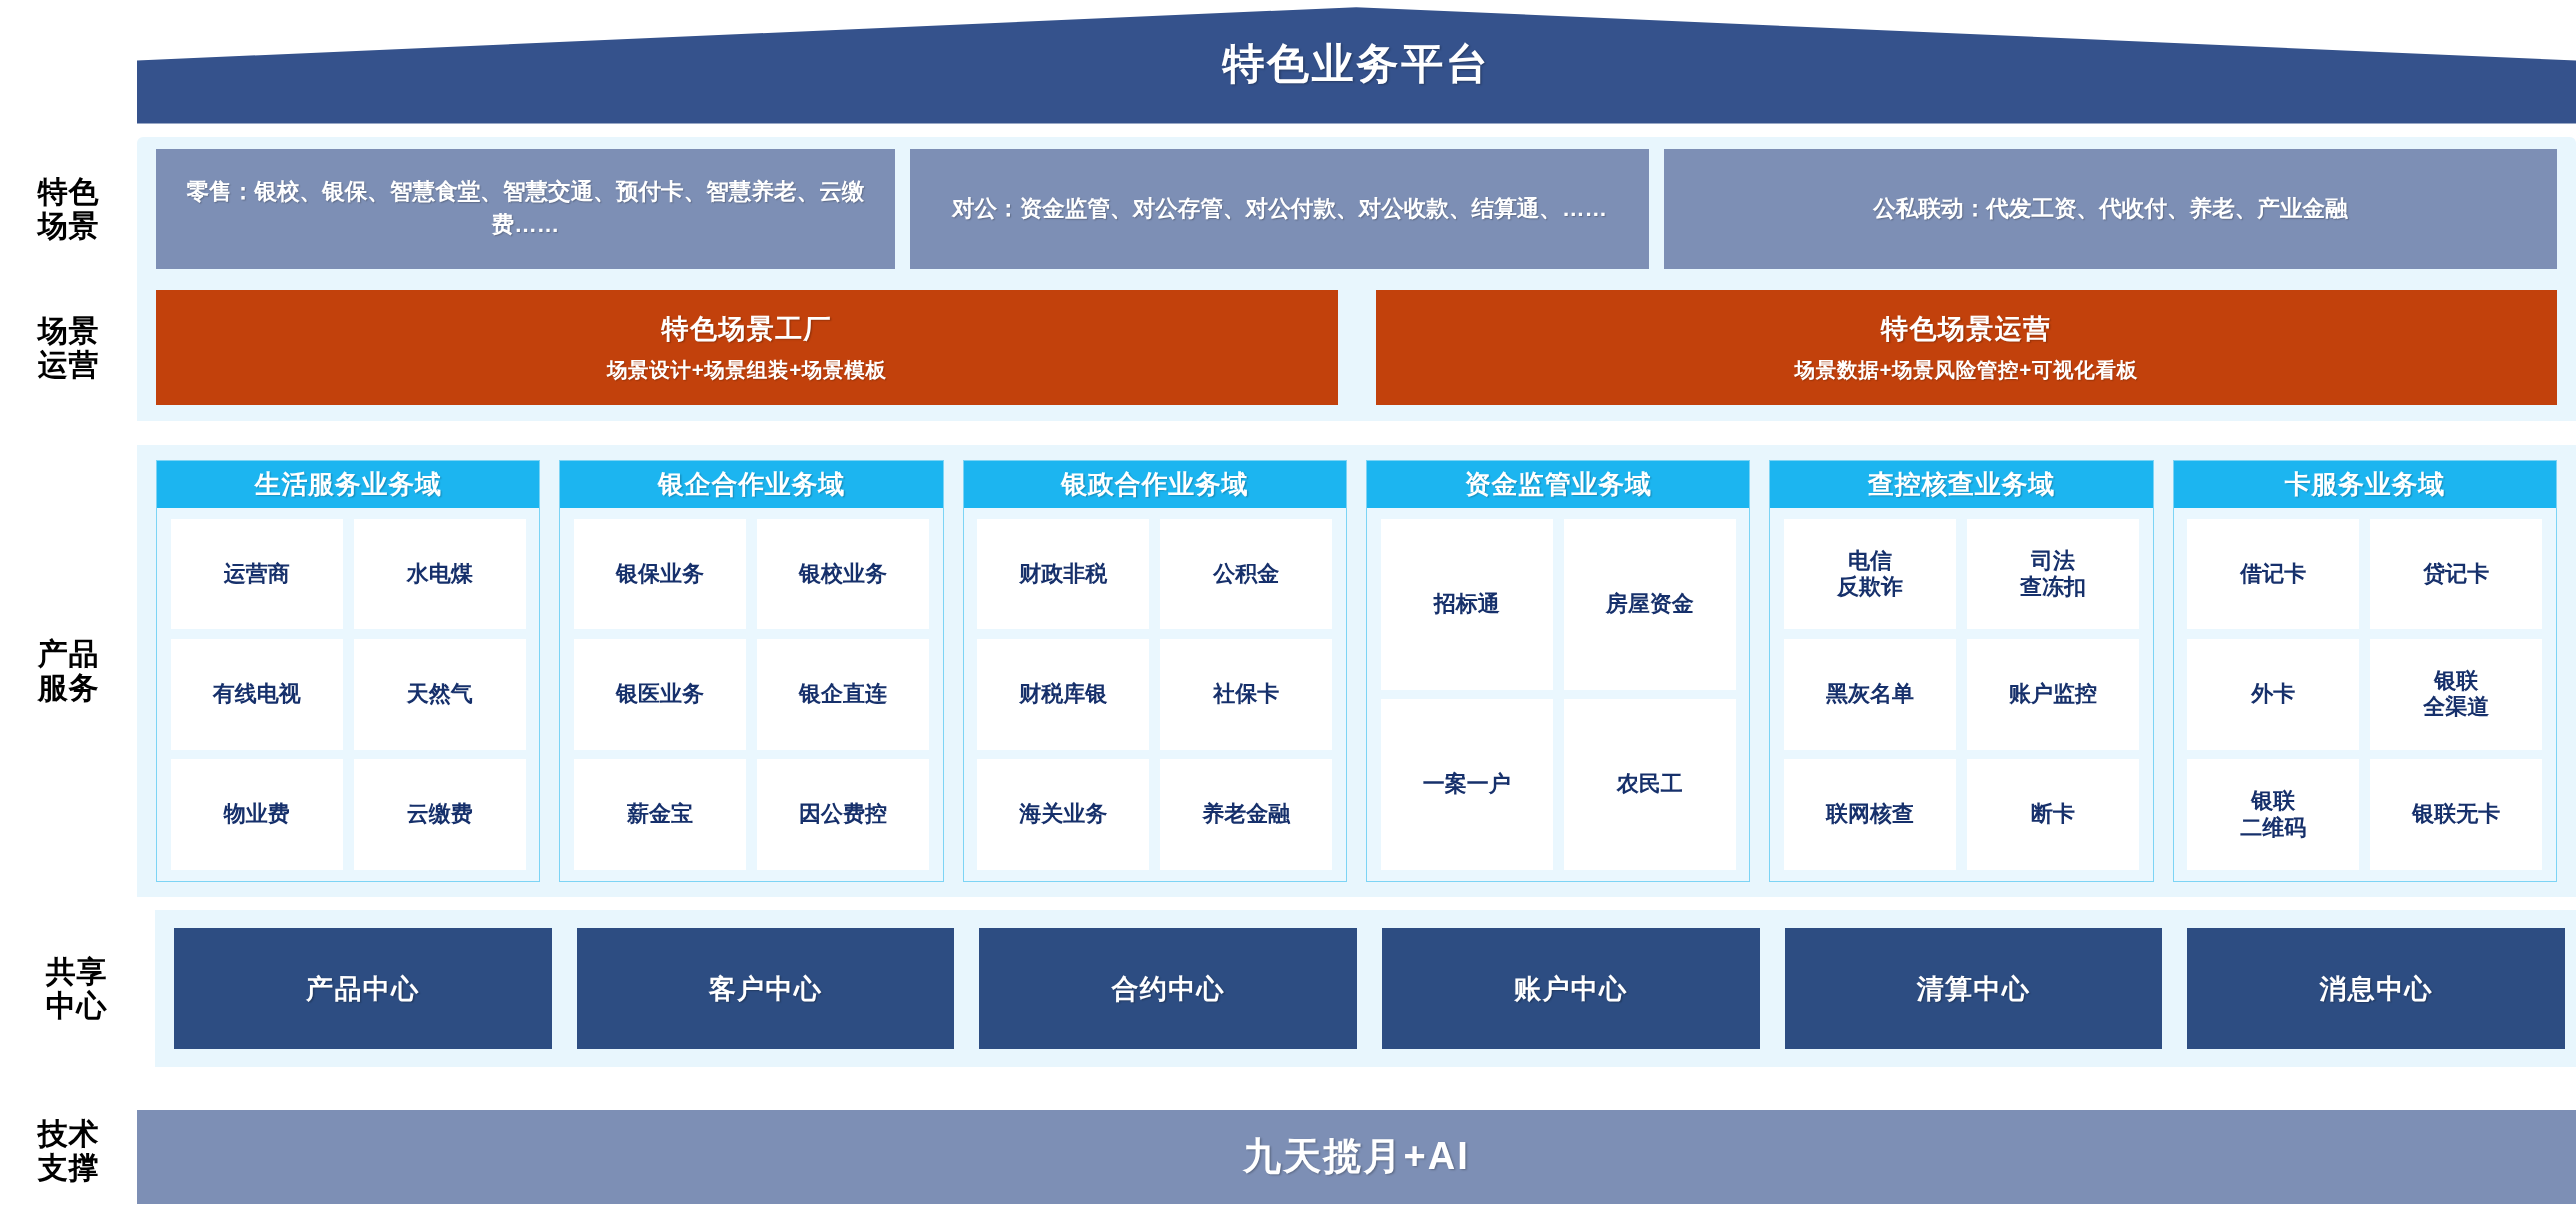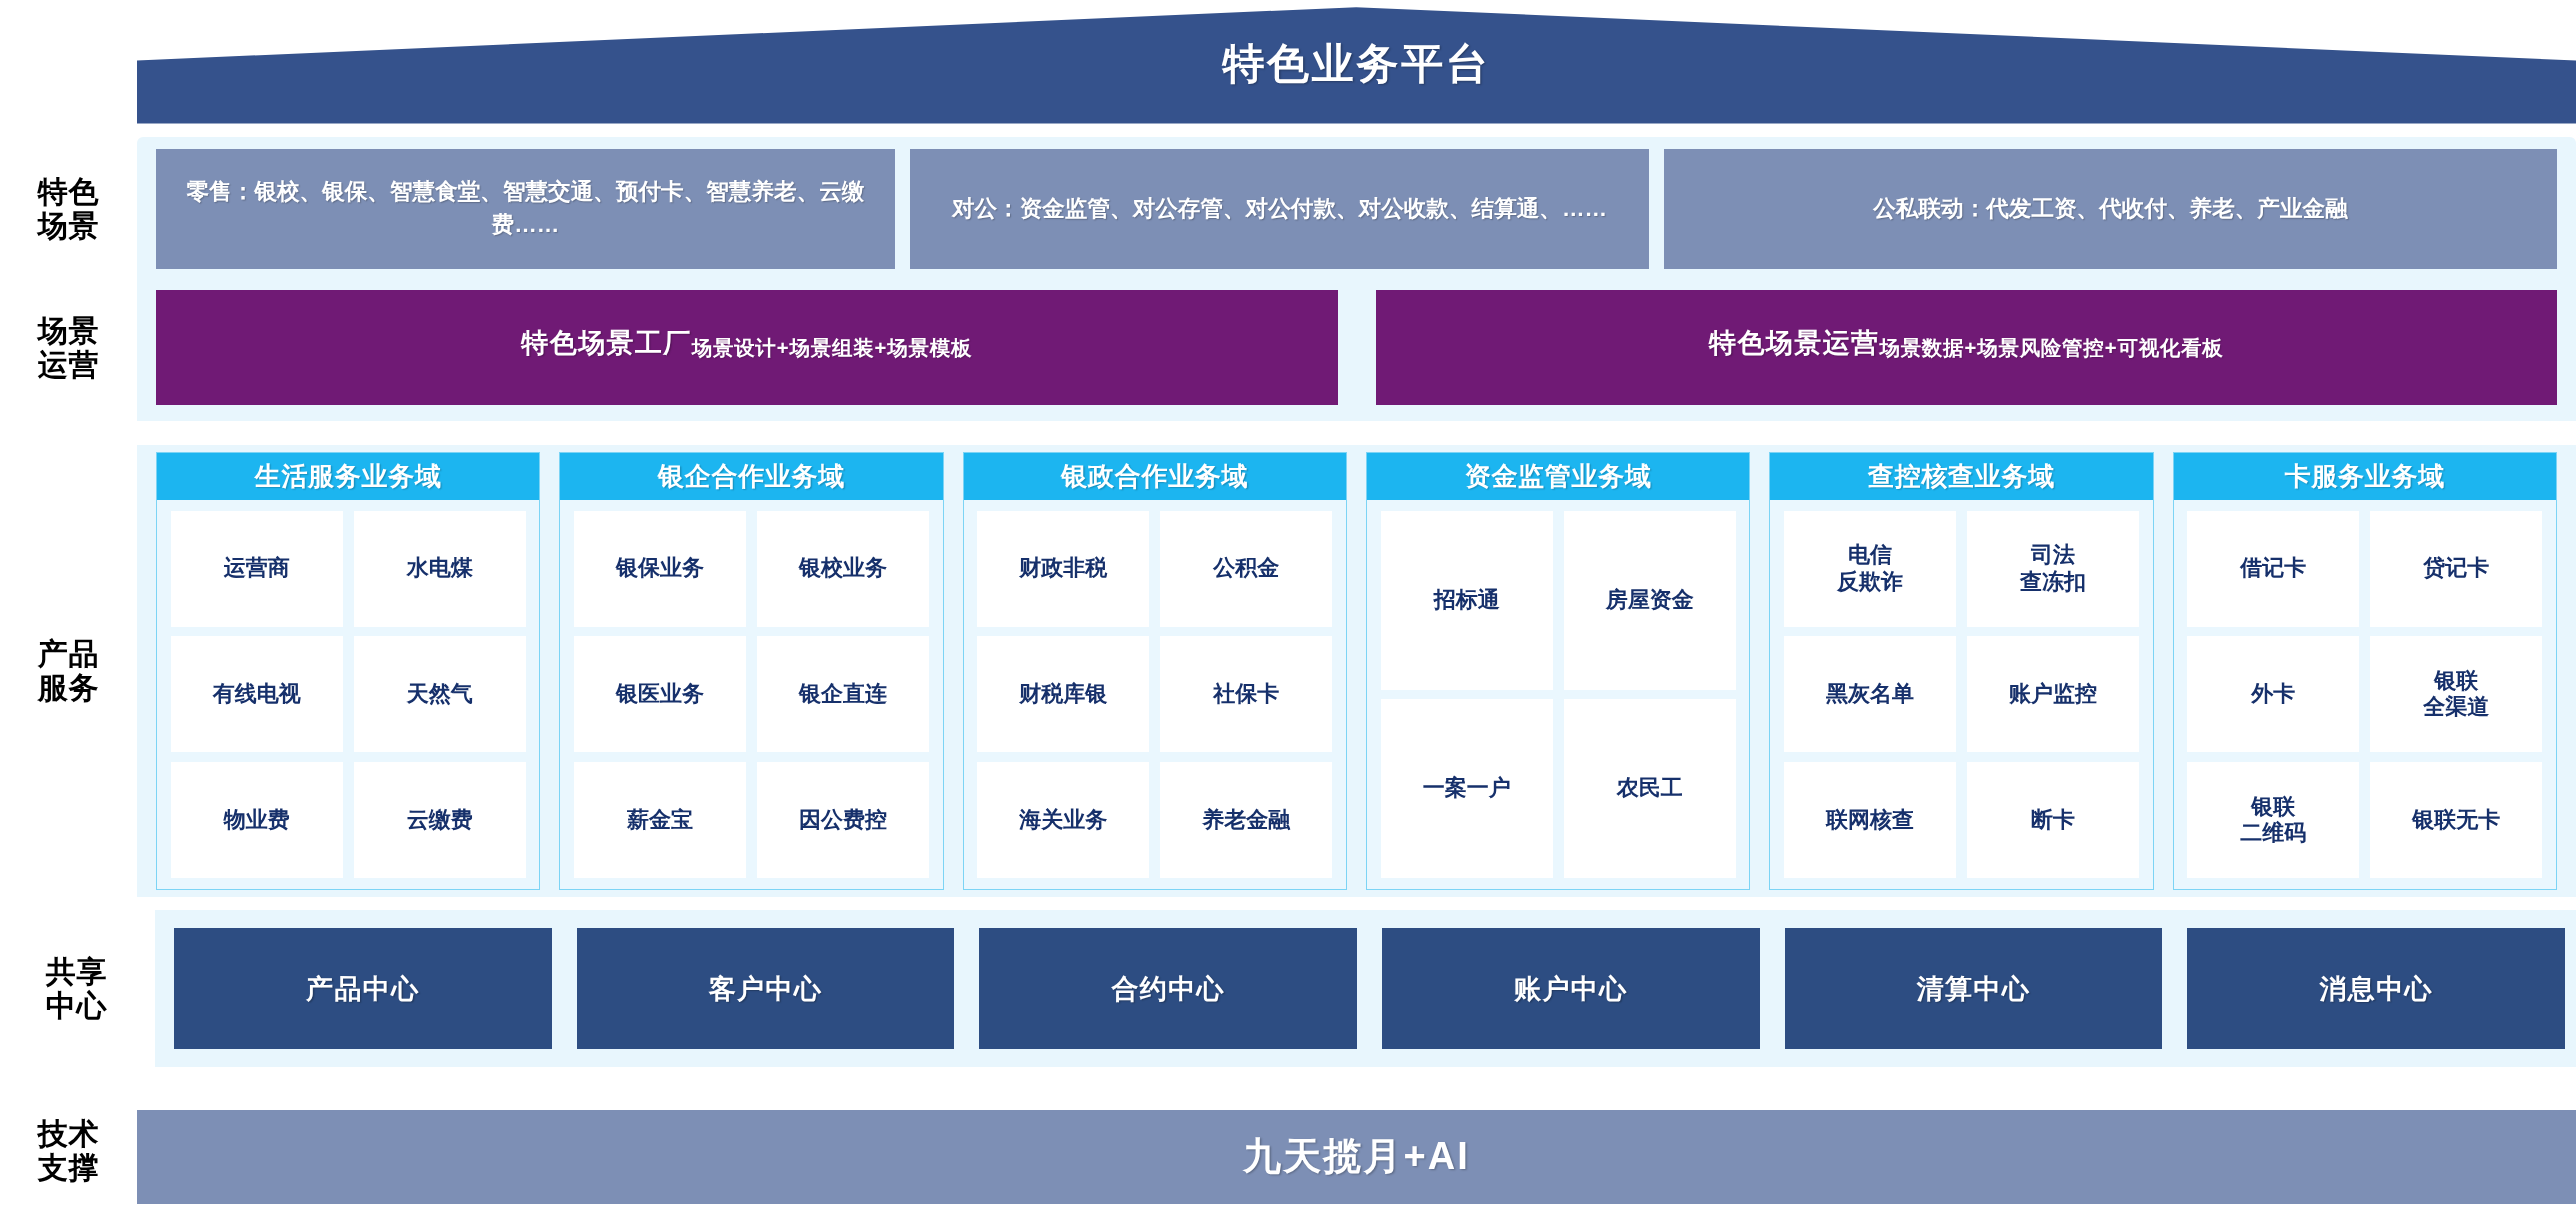--- a/index.html
+++ b/index.html
@@ -46,32 +46,32 @@
     text-shadow:1px 1px 1.4px rgba(0,0,0,.25);
   }
   .sc1{flex:0 0 739px;}
   .sc2{flex:0 0 739px;}
   .sc3{flex:1 1 auto;}
 
   
   .r2{left:0;top:274px;width:2576px;height:147px;}
   .r2 .panel{padding:16.4px 19px;gap:38px;}
   .opbox{
-    background:#701a75;color:#ffffff;flex:1 1 50%;
-    display:flex;flex-direction:row;align-items:center;justify-content:center;
-    height:100%;box-sizing:border-box;font-family:Liberation Mono, monospace;
+    background:#c2410c;color:#ffffff;flex:1 1 50%;
+    display:flex;flex-direction:column;align-items:center;justify-content:center;
+    height:100%;box-sizing:border-box;
   }
   .op-title{font-size:27px;font-weight:bold;letter-spacing:1.4px;
     text-shadow:1.4px 1.4px 1.4px rgba(0,0,0,.22);margin-bottom:9.6px;}
   .op-sub{font-size:20.5px;font-weight:600;letter-spacing:0.7px;
     text-shadow:1px 1px 1.4px rgba(0,0,0,.2);}
 
   
   .r3{left:0;top:445px;width:2576px;height:452px;}
-  .r3 .panel{padding:7px 19px;gap:19px;align-items:stretch;}
+  .r3 .panel{padding:15px 19px;gap:19px;align-items:stretch;}
   .domcol{
     flex:1 1 0;display:flex;flex-direction:column;
     border:1.4px solid #7cd4f5;background:#eaf7fe;box-sizing:border-box;
   }
   .dom-head{
     background:#1cb5f0;color:#ffffff;text-align:center;
     font-size:26px;font-weight:bold;letter-spacing:0.7px;
     padding:9.6px 0 11px;line-height:1;
     text-shadow:1.4px 1.4px 1.4px rgba(0,0,0,.2);
   }

